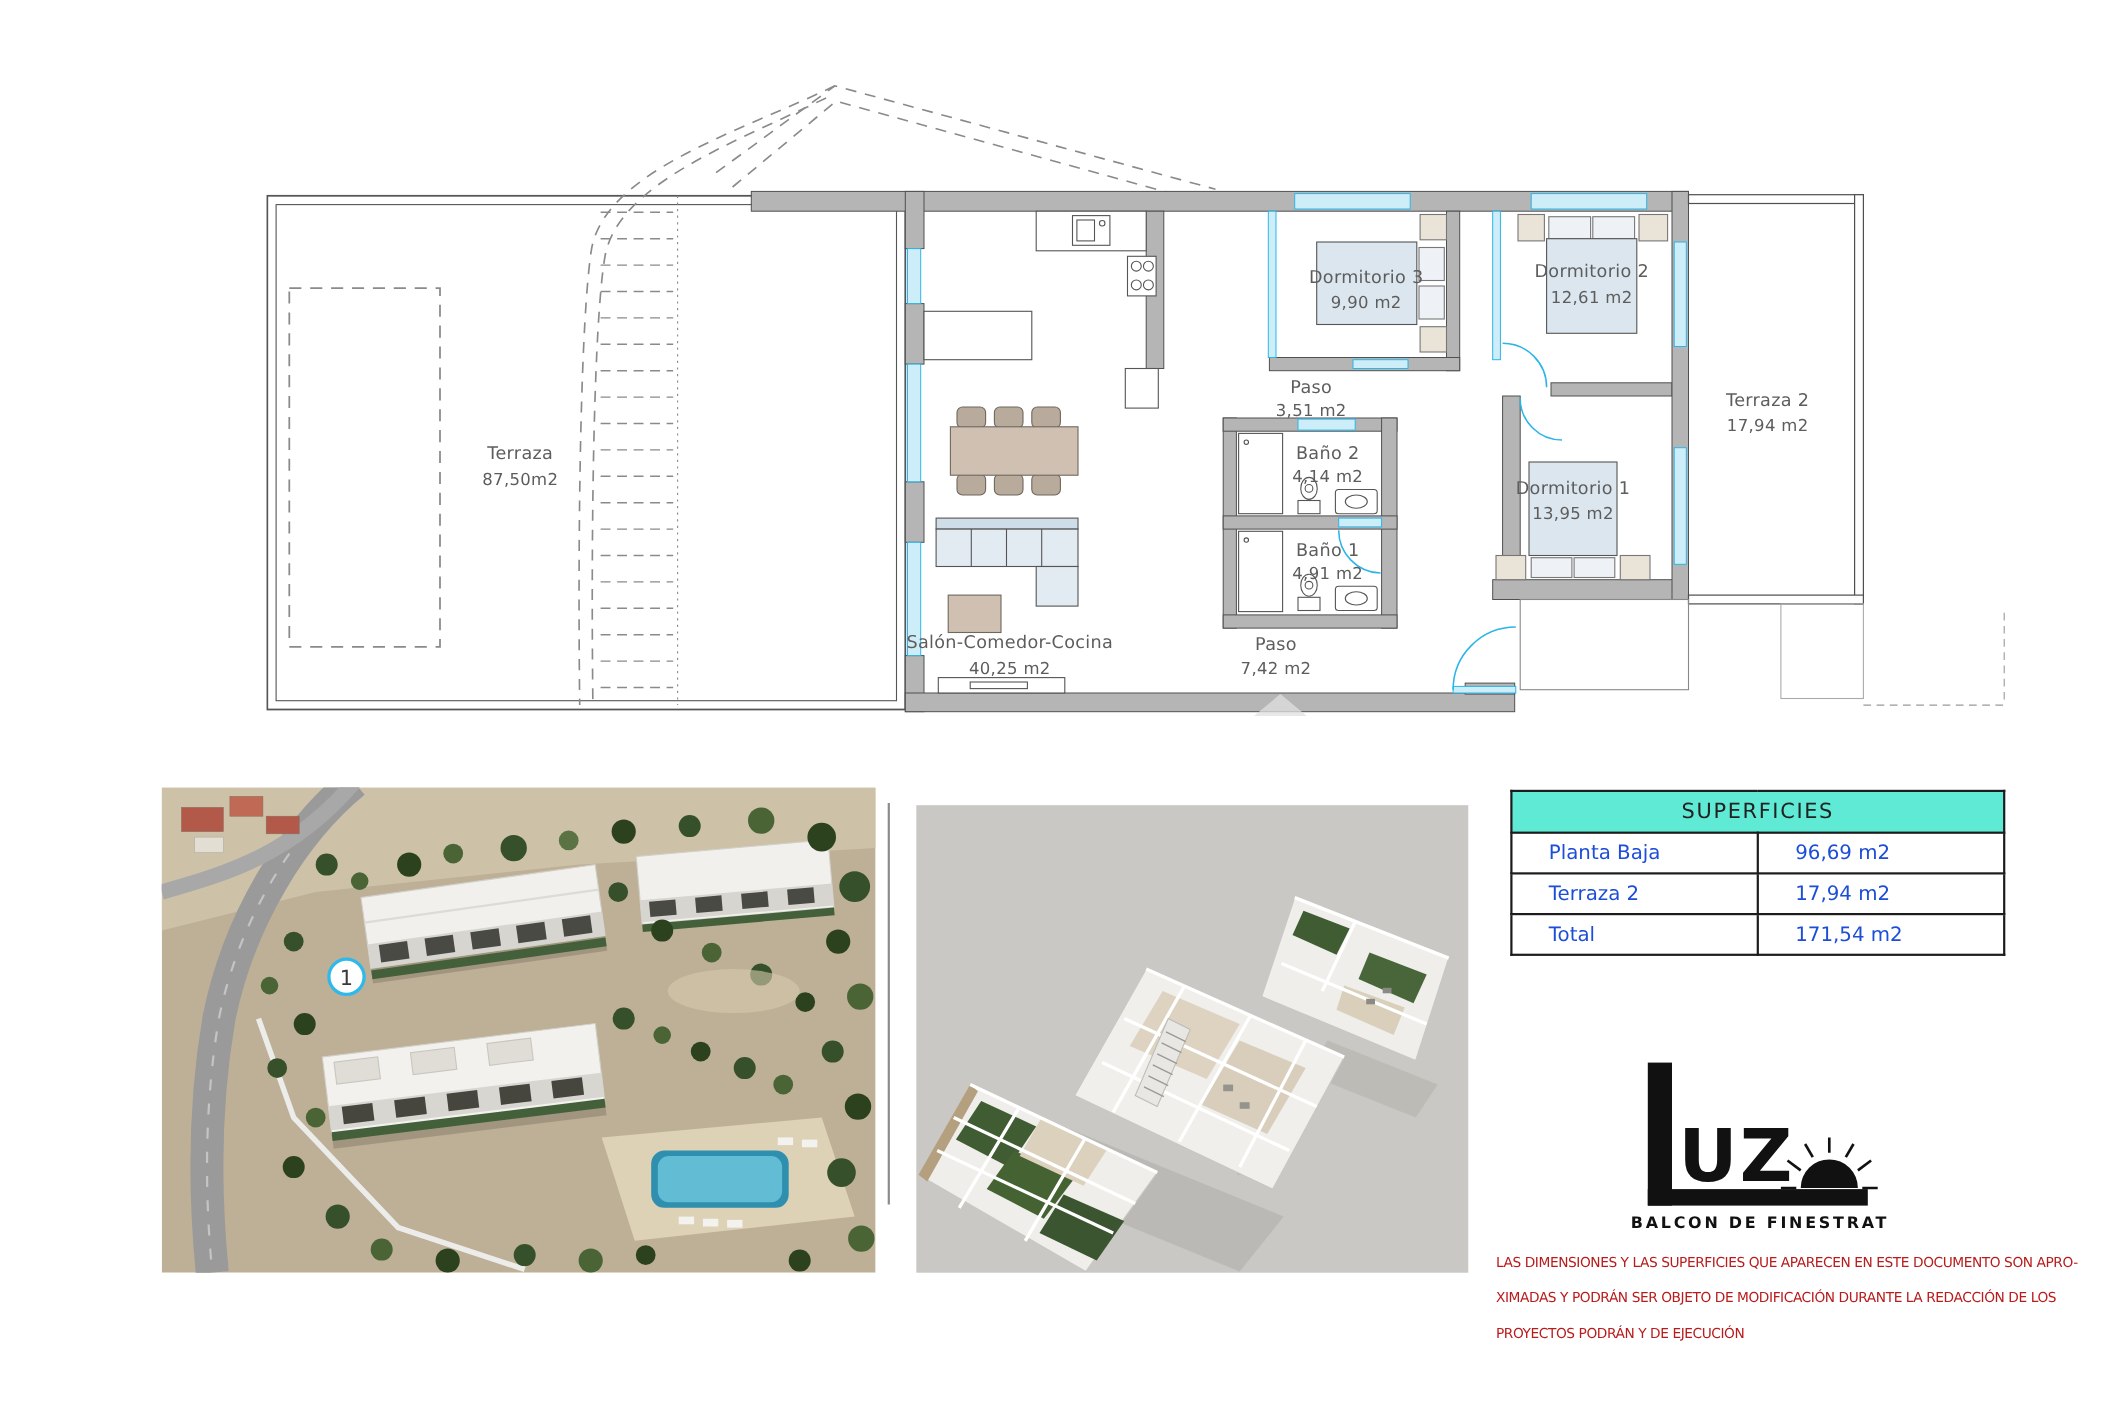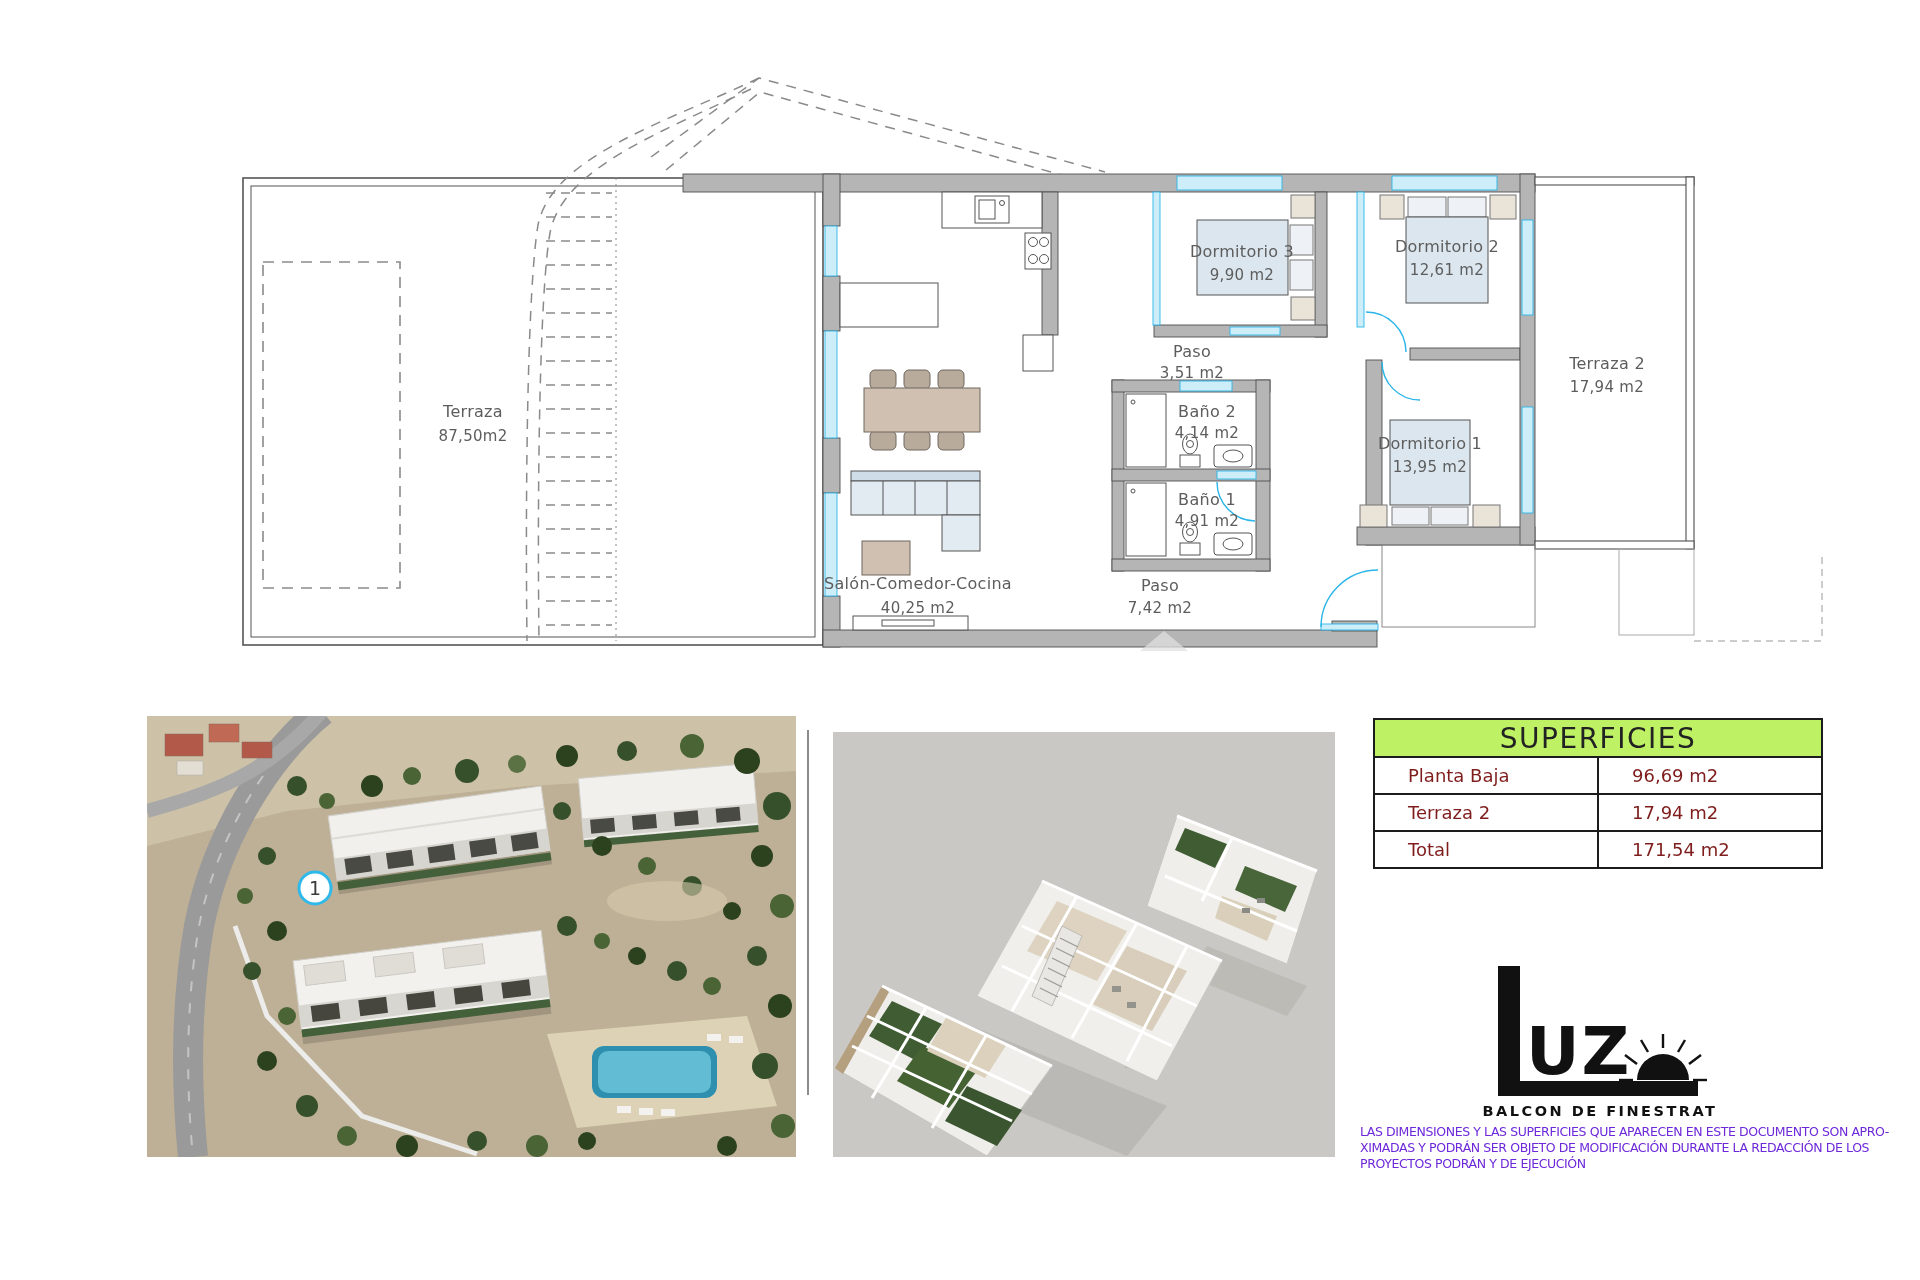--- a/index.html
+++ b/index.html
@@ -5,26 +5,26 @@
   html,body{margin:0;padding:0;background:#ffffff;}
   .page{position:relative;width:1920px;height:1280px;background:#ffffff;overflow:hidden;
         font-family:"DejaVu Sans","Liberation Sans",sans-serif;}
   .abs{position:absolute;}
   svg text{font-family:"DejaVu Sans","Liberation Sans",sans-serif;}
   .plan-label{fill:#5d5d5d;font-size:16px;letter-spacing:.3px;}
   .plan-area{fill:#5d5d5d;font-size:15px;letter-spacing:.3px;}
   .divider{width:2px;background:#8c8c8c;}
   table.surf{border-collapse:collapse;width:450px;table-layout:fixed;background:#fff;}
   table.surf,table.surf td,table.surf th{border:2px solid #1c1c1c;}
-  table.surf th{height:34px;background:#bef264;font-size:28px;font-weight:normal;
+  table.surf th{height:34px;background:#5eead4;font-size:19px;font-weight:normal;
                 letter-spacing:1.5px;color:#222;}
-  table.surf td{height:33px;font-size:18px;color:#7f1d1d;padding-left:33px;}
+  table.surf td{height:33px;font-size:18px;color:#1d4ed8;padding-left:33px;}
   td.rlabel{padding-left:16px;width:205px;}
   td.rvalue{}
-  .disc-line{font-size:12.5px;letter-spacing:-0.4px;line-height:1.28;color:#6d28d9;white-space:nowrap;}
+  .disc-line{font-size:12.5px;letter-spacing:-0.4px;line-height:1.28;color:#b91c1c;white-space:nowrap;margin-top:16px;}
 </style>
 </head>
 <body>
 
 <div class="page">
 
   <svg class="abs" style="left:242px;top:75px;" width="1590" height="590" viewBox="0 0 1590 590">
 
     <g fill="none" stroke="#555555">
       <rect x="1" y="103" width="580" height="467" stroke-width="1.6"></rect>

